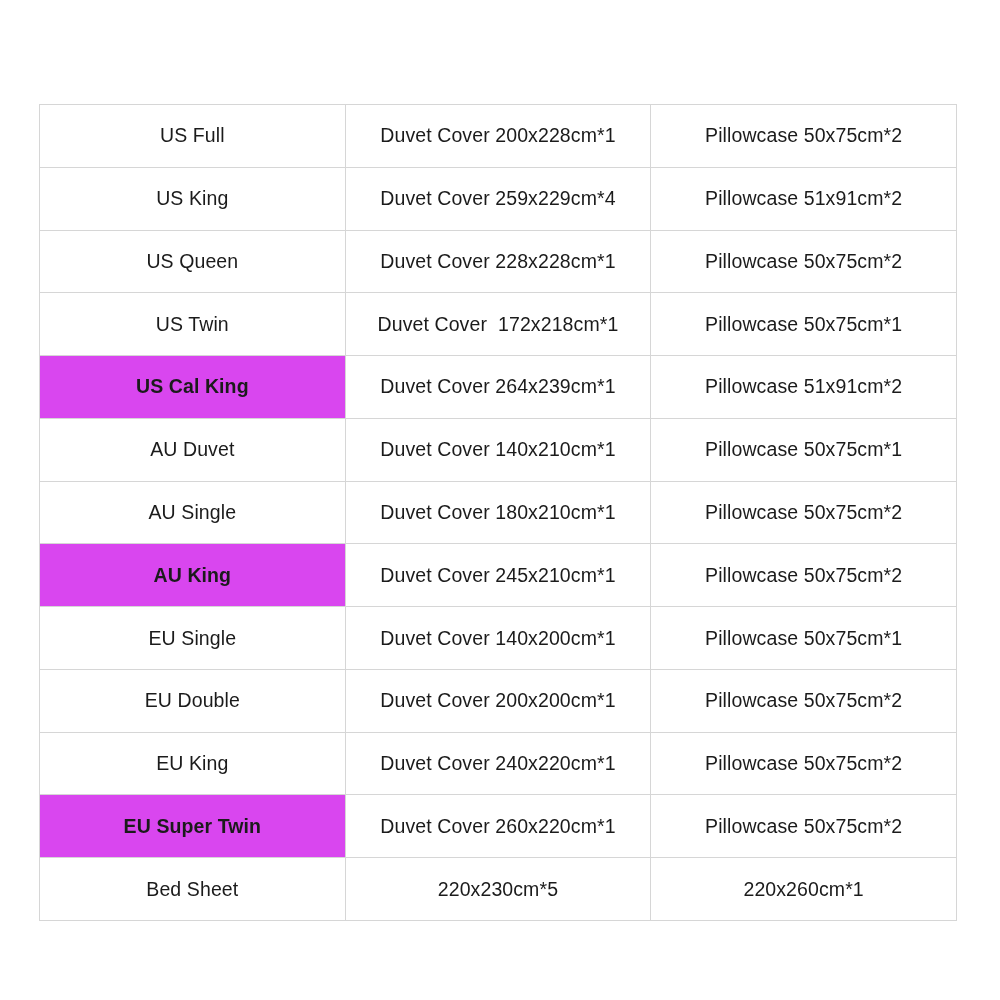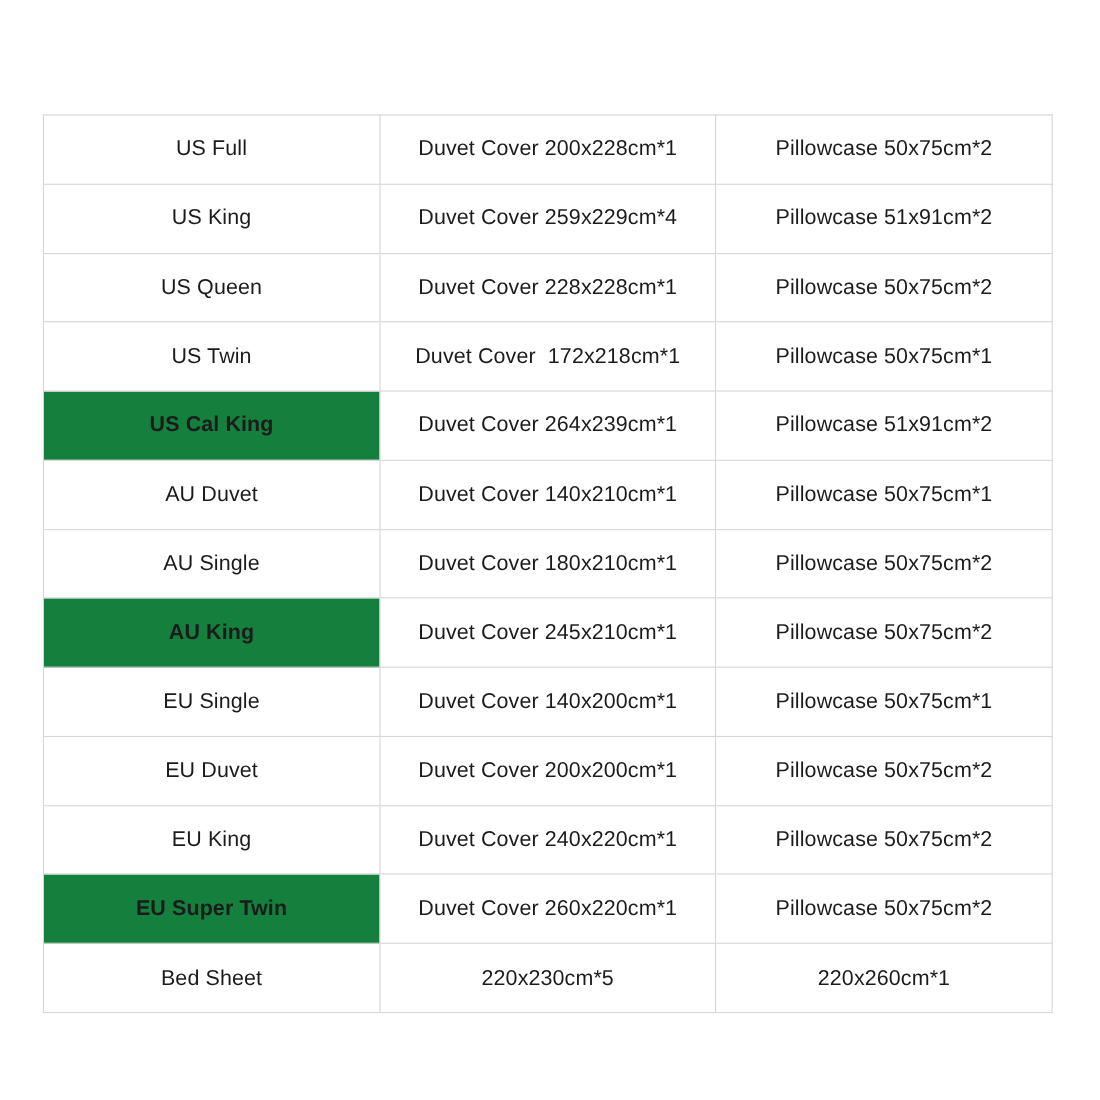--- a/index.html
+++ b/index.html
@@ -44,21 +44,21 @@
     color: #1b1b1b;
     font-size: 19.5px;
     font-weight: 400;
     padding: 0;
     height: 58.3px;
     letter-spacing: 0.1px;
     white-space: pre;
   }
 
   table.size-table tr.highlight td.cell-size {
-    background: #15803d;
+    background: #d946ef;
     font-weight: 700;
   }
 
   table.size-table td.cell-size {
     font-size: 19.5px;
   }
 
   table.size-table td.cell-duvet,
   table.size-table td.cell-pillow {
     font-size: 19.5px;
@@ -114,21 +114,21 @@
           <td class="cell-size">AU King</td>
           <td class="cell-duvet">Duvet Cover 245x210cm*1</td>
           <td class="cell-pillow">Pillowcase 50x75cm*2</td>
         </tr>
         <tr>
           <td class="cell-size">EU Single</td>
           <td class="cell-duvet">Duvet Cover 140x200cm*1</td>
           <td class="cell-pillow">Pillowcase 50x75cm*1</td>
         </tr>
         <tr>
-          <td class="cell-size">EU Duvet</td>
+          <td class="cell-size">EU Double</td>
           <td class="cell-duvet">Duvet Cover 200x200cm*1</td>
           <td class="cell-pillow">Pillowcase 50x75cm*2</td>
         </tr>
         <tr>
           <td class="cell-size">EU King</td>
           <td class="cell-duvet">Duvet Cover 240x220cm*1</td>
           <td class="cell-pillow">Pillowcase 50x75cm*2</td>
         </tr>
         <tr class="highlight">
           <td class="cell-size">EU Super Twin</td>

